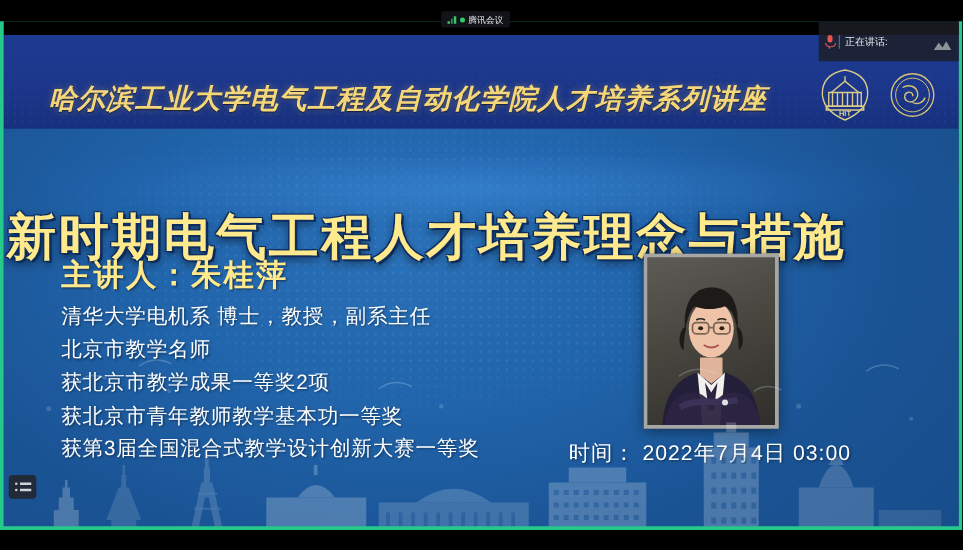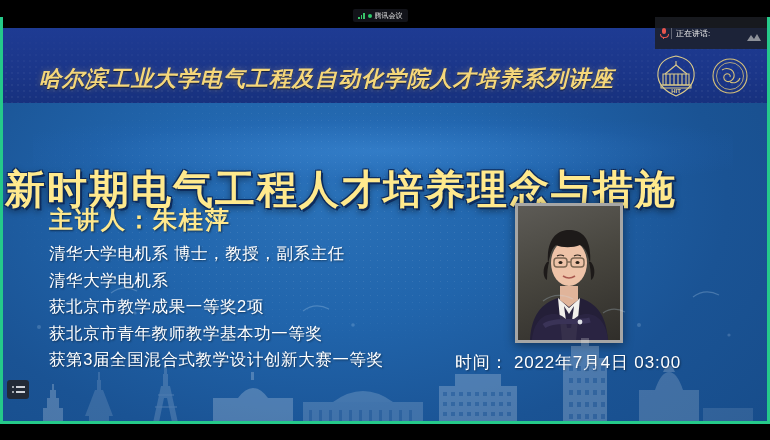--- a/index.html
+++ b/index.html
@@ -294,21 +294,21 @@
         </svg>
       </span>
     </div>
 
     <div class="main-title">新时期电气工程人才培养理念与措施</div>
 
     <div class="speaker-name">主讲人：朱桂萍</div>
 
     <div class="bio">
       <div class="bio-line">清华大学电机系 博士，教授，副系主任</div>
-      <div class="bio-line">清华大学电机系</div>
+      <div class="bio-line">北京市教学名师</div>
       <div class="bio-line">获北京市教学成果一等奖2项</div>
       <div class="bio-line">获北京市青年教师教学基本功一等奖</div>
       <div class="bio-line">获第3届全国混合式教学设计创新大赛一等奖</div>
     </div>
 
     <div class="portrait">
       <div class="bg"></div>
       <svg viewBox="0 0 102 134" width="102" height="134">
 
         <path d="M12 134 C14 104 28 96 40 92 L51 100 L62 92 C74 96 88 104 90 134 Z" fill="#241f38"></path>

